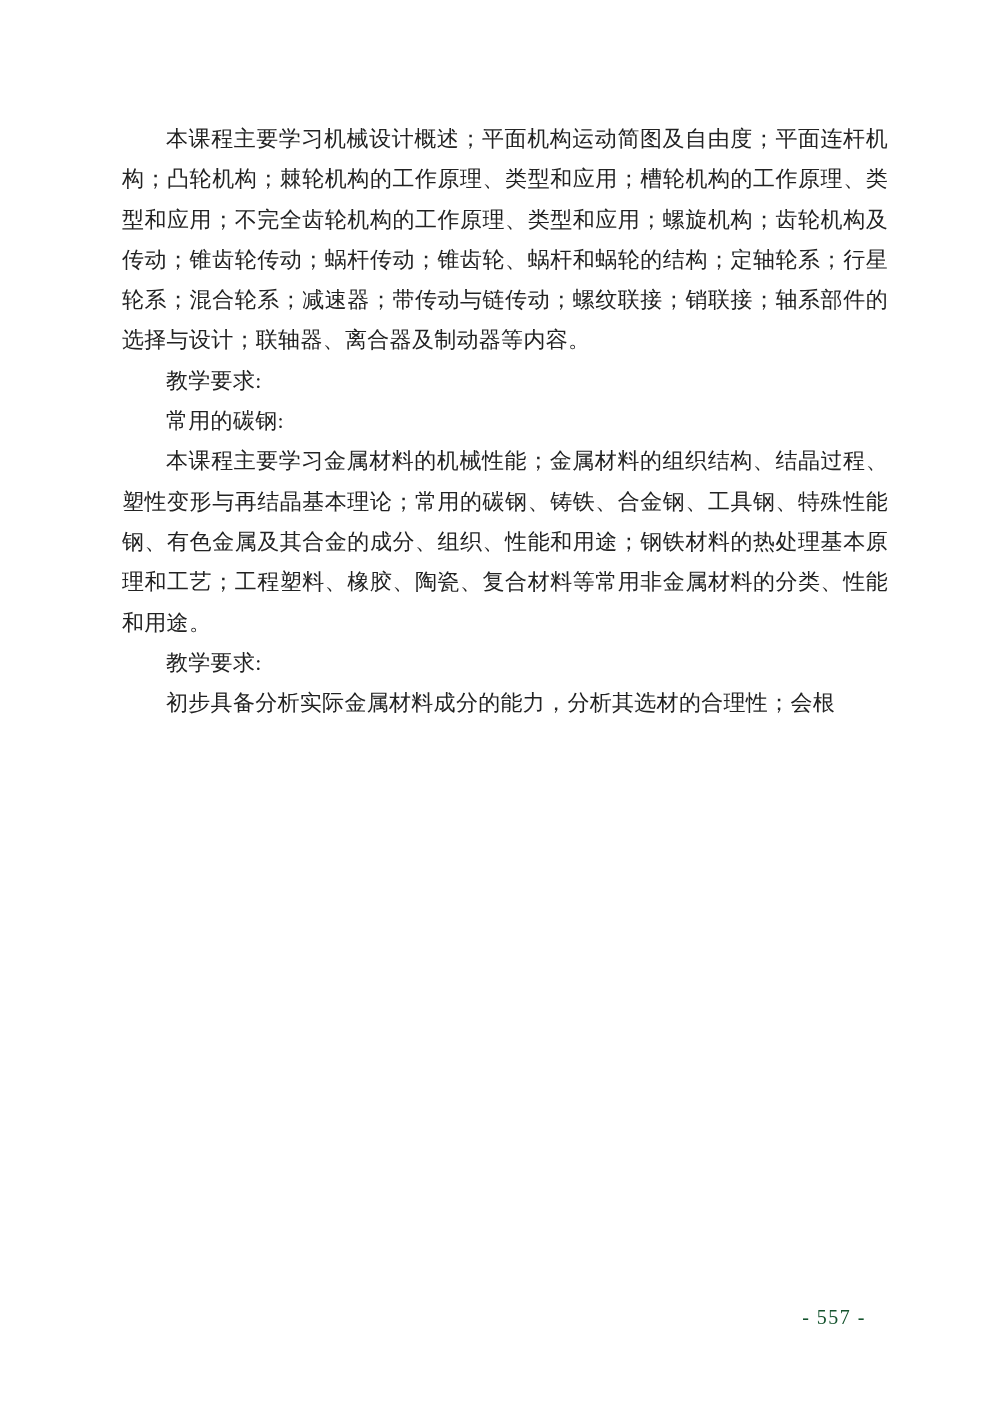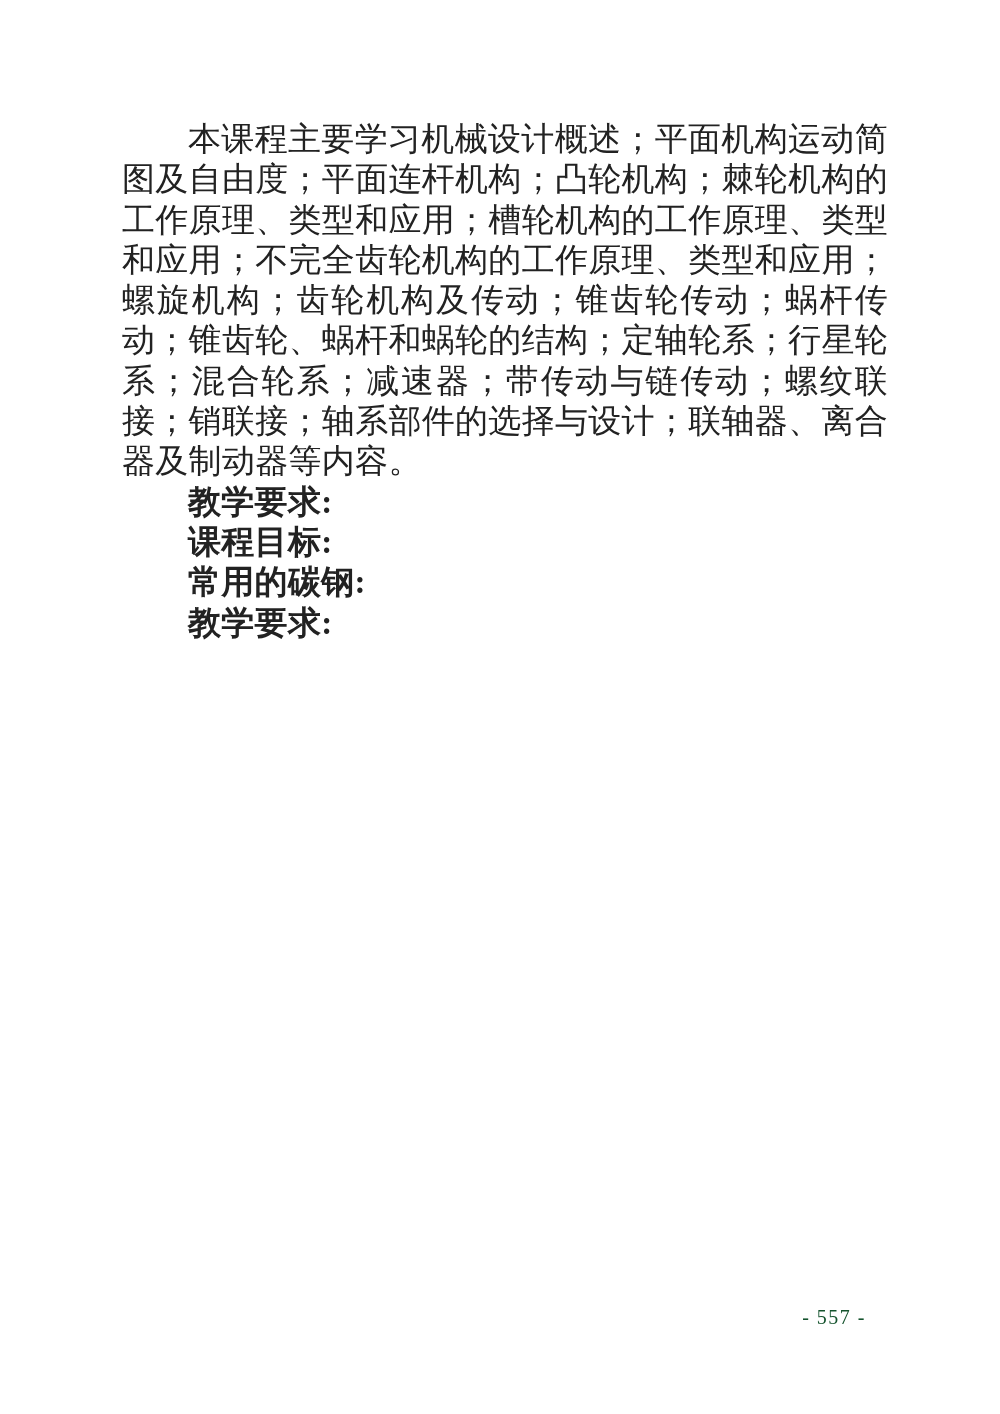--- a/index.html
+++ b/index.html
@@ -13,52 +13,53 @@
     height: 1414px;
     background: #ffffff;
     overflow: hidden;
     font-family: "Liberation Serif", "DejaVu Serif", serif;
   }
   .doc-body {
     position: absolute;
     left: 122px;
     top: 119px;
     width: 766px;
-    font-size: 33px;
+    font-size: 22px;
     line-height: 40.3px;
     color: #222222;
     text-align: justify;
     text-justify: inter-character;
     letter-spacing: 0.3px;
   }
   .doc-body p {
     margin: 0;
     padding: 0;
     text-indent: 2em;
     font-weight: 400;
   }
   .doc-body p.heading {
-    font-weight: 700;
+    font-weight: 400;
   }
   .page-footer {
     position: absolute;
     top: 1304px;
     right: 134px;
     font-size: 20px;
     line-height: 26px;
     color: #14532d;
     letter-spacing: 1.5px;
     font-family: "Liberation Serif", "DejaVu Serif", serif;
   }
 </style>
 </head>
 <body>
 
 <div class="page">
   <div class="doc-body">
     <p class="para">本课程主要学习机械设计概述；平面机构运动简图及自由度；平面连杆机构；凸轮机构；棘轮机构的工作原理、类型和应用；槽轮机构的工作原理、类型和应用；不完全齿轮机构的工作原理、类型和应用；螺旋机构；齿轮机构及传动；锥齿轮传动；蜗杆传动；锥齿轮、蜗杆和蜗轮的结构；定轴轮系；行星轮系；混合轮系；减速器；带传动与链传动；螺纹联接；销联接；轴系部件的选择与设计；联轴器、离合器及制动器等内容。</p>
     <p class="heading">教学要求:</p>
-    <p class="heading">课程目标:</p>
     <p class="heading">常用的碳钢:</p>
+    <p class="para">本课程主要学习金属材料的机械性能；金属材料的组织结构、结晶过程、塑性变形与再结晶基本理论；常用的碳钢、铸铁、合金钢、工具钢、特殊性能钢、有色金属及其合金的成分、组织、性能和用途；钢铁材料的热处理基本原理和工艺；工程塑料、橡胶、陶瓷、复合材料等常用非金属材料的分类、性能和用途。</p>
     <p class="heading">教学要求:</p>
+    <p class="para">初步具备分析实际金属材料成分的能力，分析其选材的合理性；会根</p>
   </div>
   <div class="page-footer">- 557 -</div>
 </div>
 
 </body></html>

